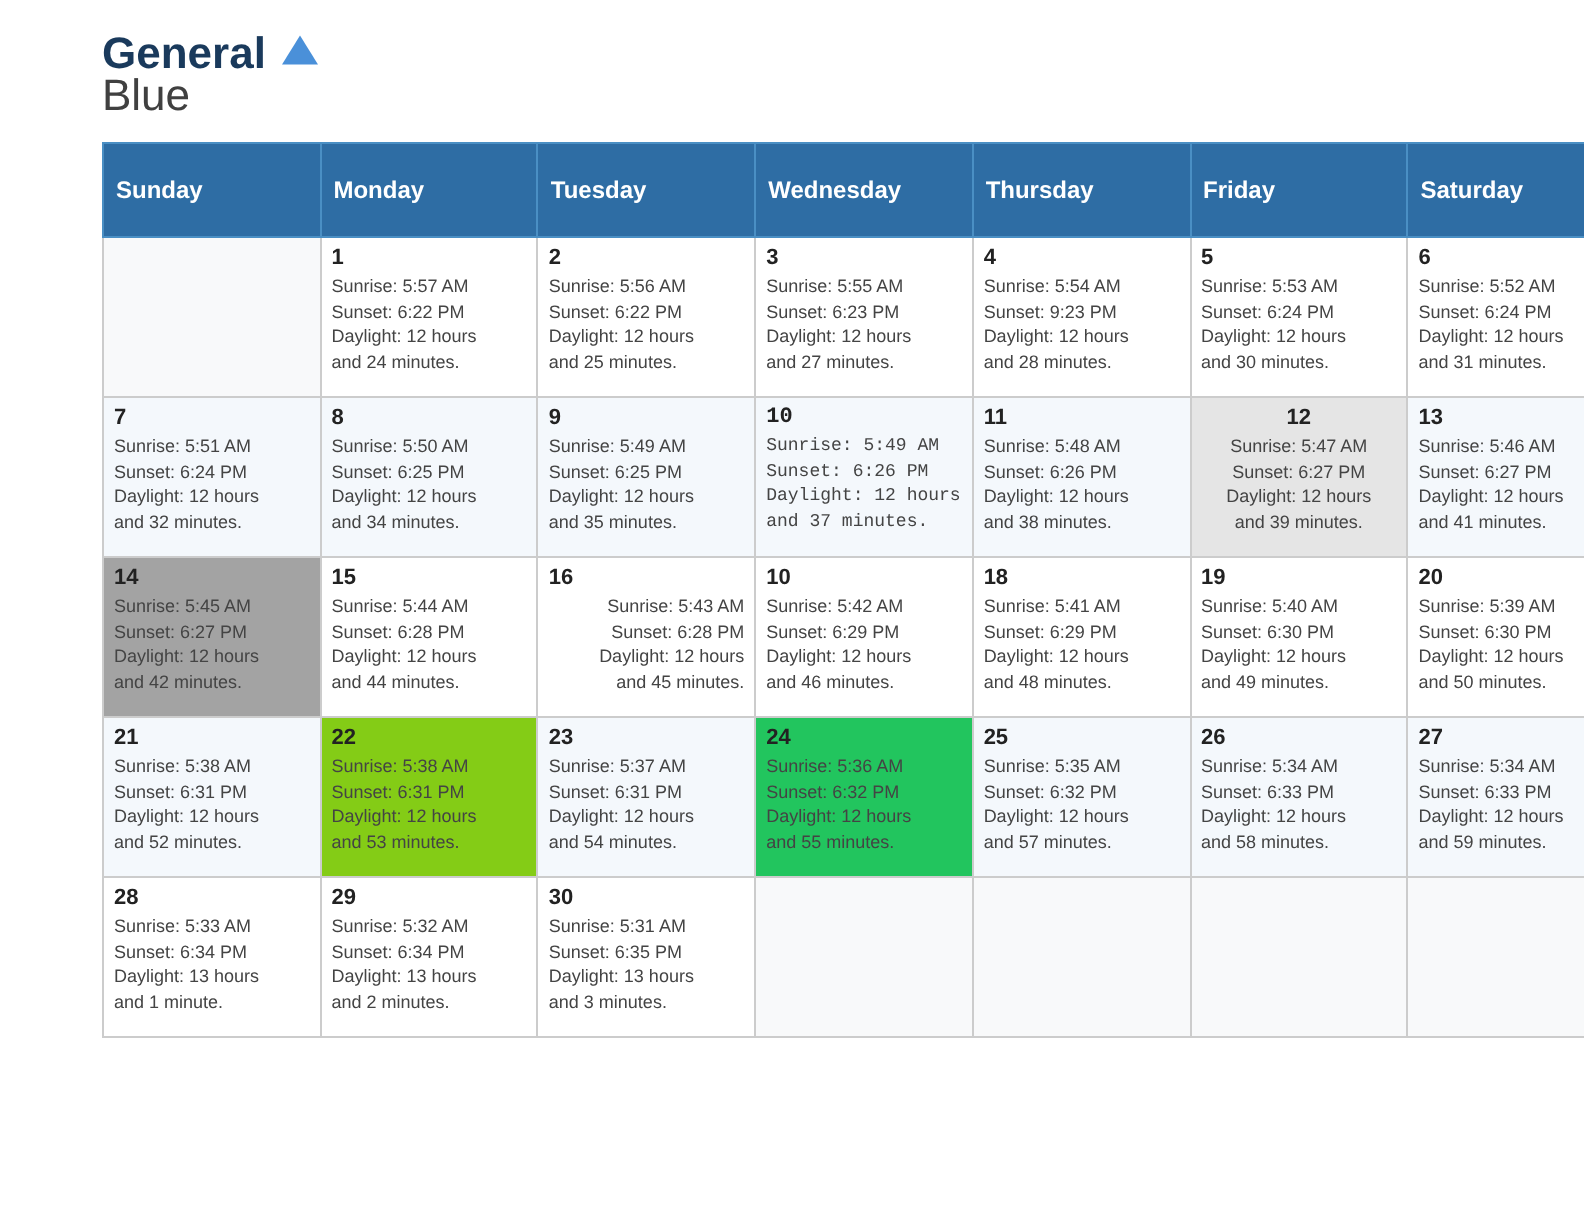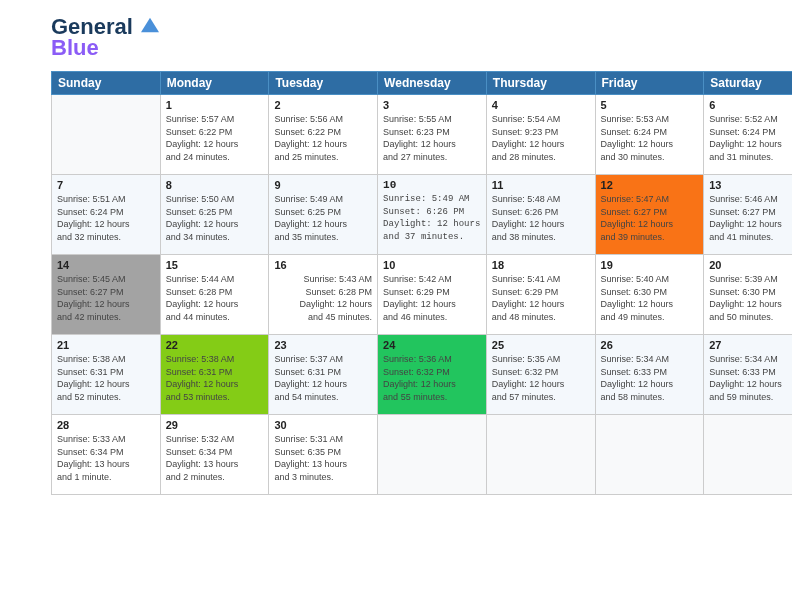--- a/index.html
+++ b/index.html
@@ -57,21 +57,21 @@
       border-collapse: collapse;
       width: 100%;
       table-layout: fixed;
     }
     .calendar th {
       background-color: #2e6da4;
       color: white;
       font-size: 12px;
       font-weight: bold;
       text-align: left;
-      padding: 4px 6px;
+      padding: 16px 6px;
       border: 1px solid #4a8fc4;
     }
     .calendar td {
       vertical-align: top;
       border: 1px solid #ccc;
       padding: 4px 5px;
       font-size: 9.5px;
       color: #333;
       background: #fff;
       width: calc(100% / 7);
@@ -103,21 +103,21 @@
   <div class="header">
     <div class="logo">
       <div>
         <div style="display:flex; align-items:center;">
           <span class="logo-text">General
             <svg class="logo-icon" viewBox="0 0 20 20">
               <polygon points="0,18 10,2 20,18" fill="#4a90d9"></polygon>
             </svg>
           </span>
         </div>
-        <div style="font-size:22px; font-weight:bold; color:#8b5cf6; margin-top:-4px;">Blue</div>
+        <div style="font-size:22px; font-weight:normal; color:#404040; margin-top:-4px;">Blue</div>
       </div>
     </div>
     <div class="title-block">
       <div class="month-title"></div>
       <div class="subtitle"></div>
     </div>
   </div>
 
   <table class="calendar">
     <thead>
@@ -206,21 +206,21 @@
 Daylight: 12 hours
 and 37 minutes.</div>
           </td>
           <td style="background: rgb(244, 248, 252);">
             <span class="day-num">11</span>
             <div class="day-info" style="white-space: pre-line;">Sunrise: 5:48 AM
 Sunset: 6:26 PM
 Daylight: 12 hours
 and 38 minutes.</div>
           </td>
-          <td style="background: #f97316;">
+          <td style="background: #e5e5e5; text-align: center;">
             <span class="day-num">12</span>
             <div class="day-info" style="white-space: pre-line;">Sunrise: 5:47 AM
 Sunset: 6:27 PM
 Daylight: 12 hours
 and 39 minutes.</div>
           </td>
           <td style="background: rgb(244, 248, 252);">
             <span class="day-num">13</span>
             <div class="day-info" style="white-space: pre-line;">Sunrise: 5:46 AM
 Sunset: 6:27 PM

